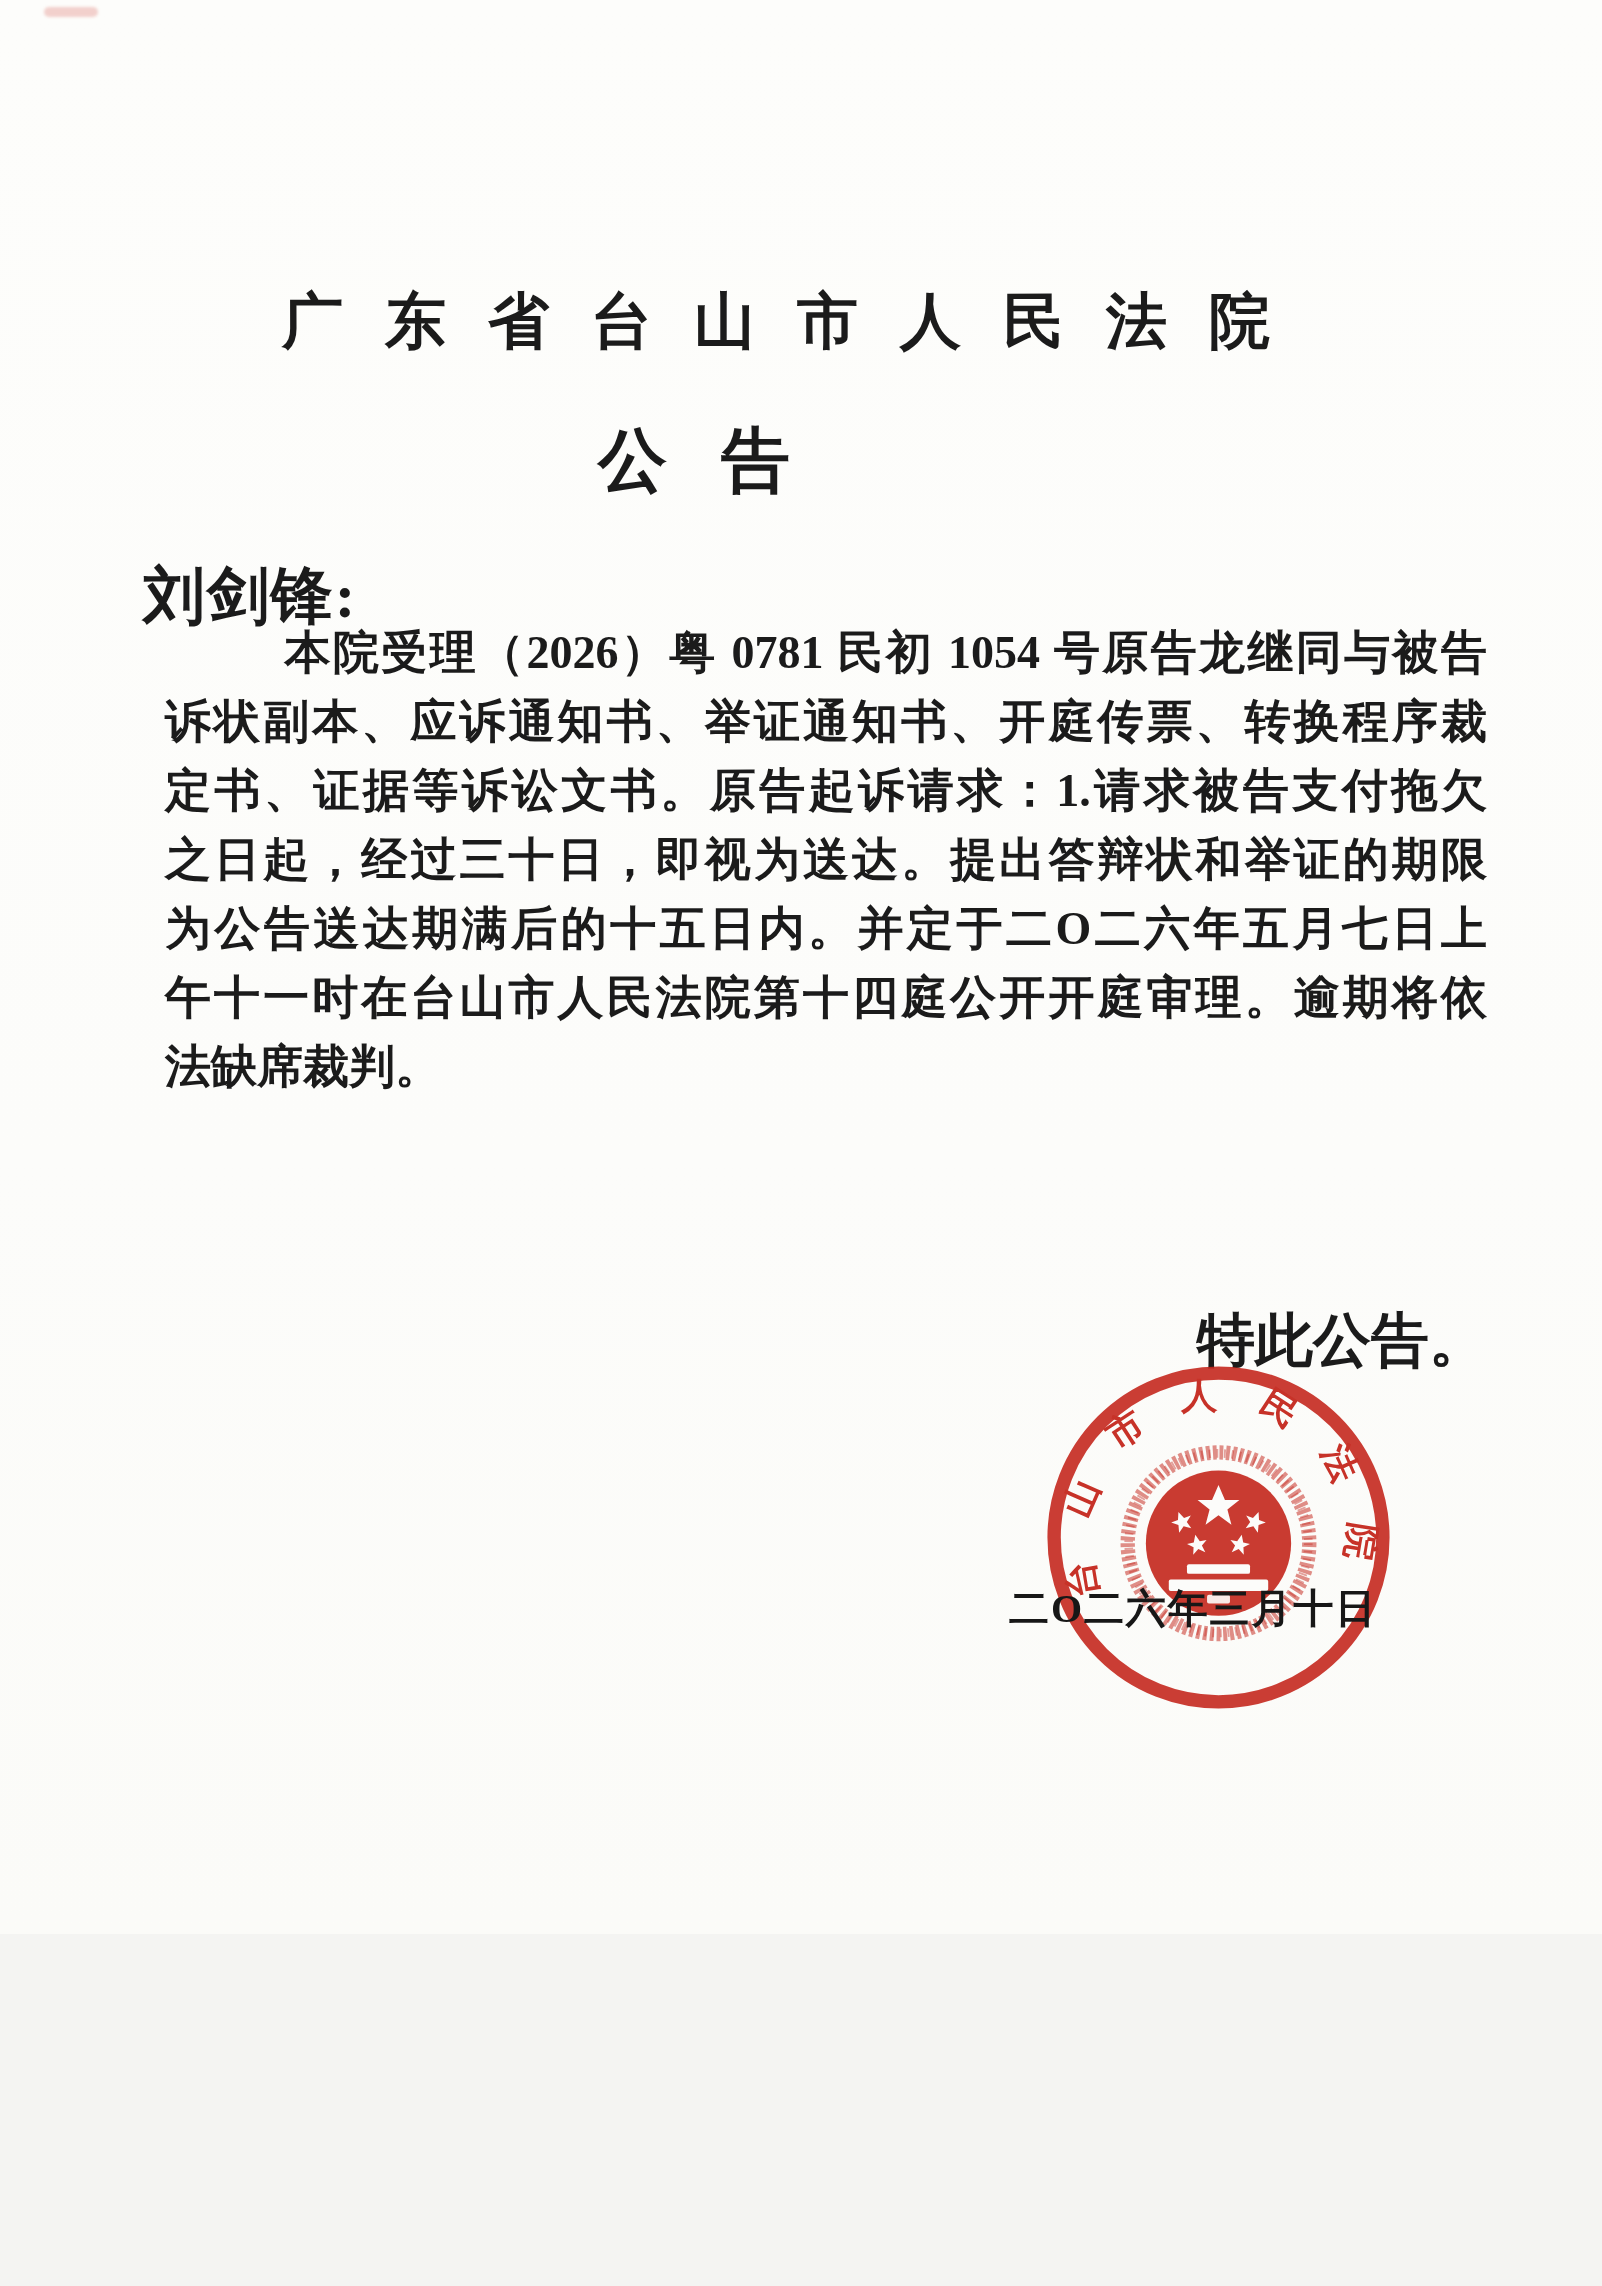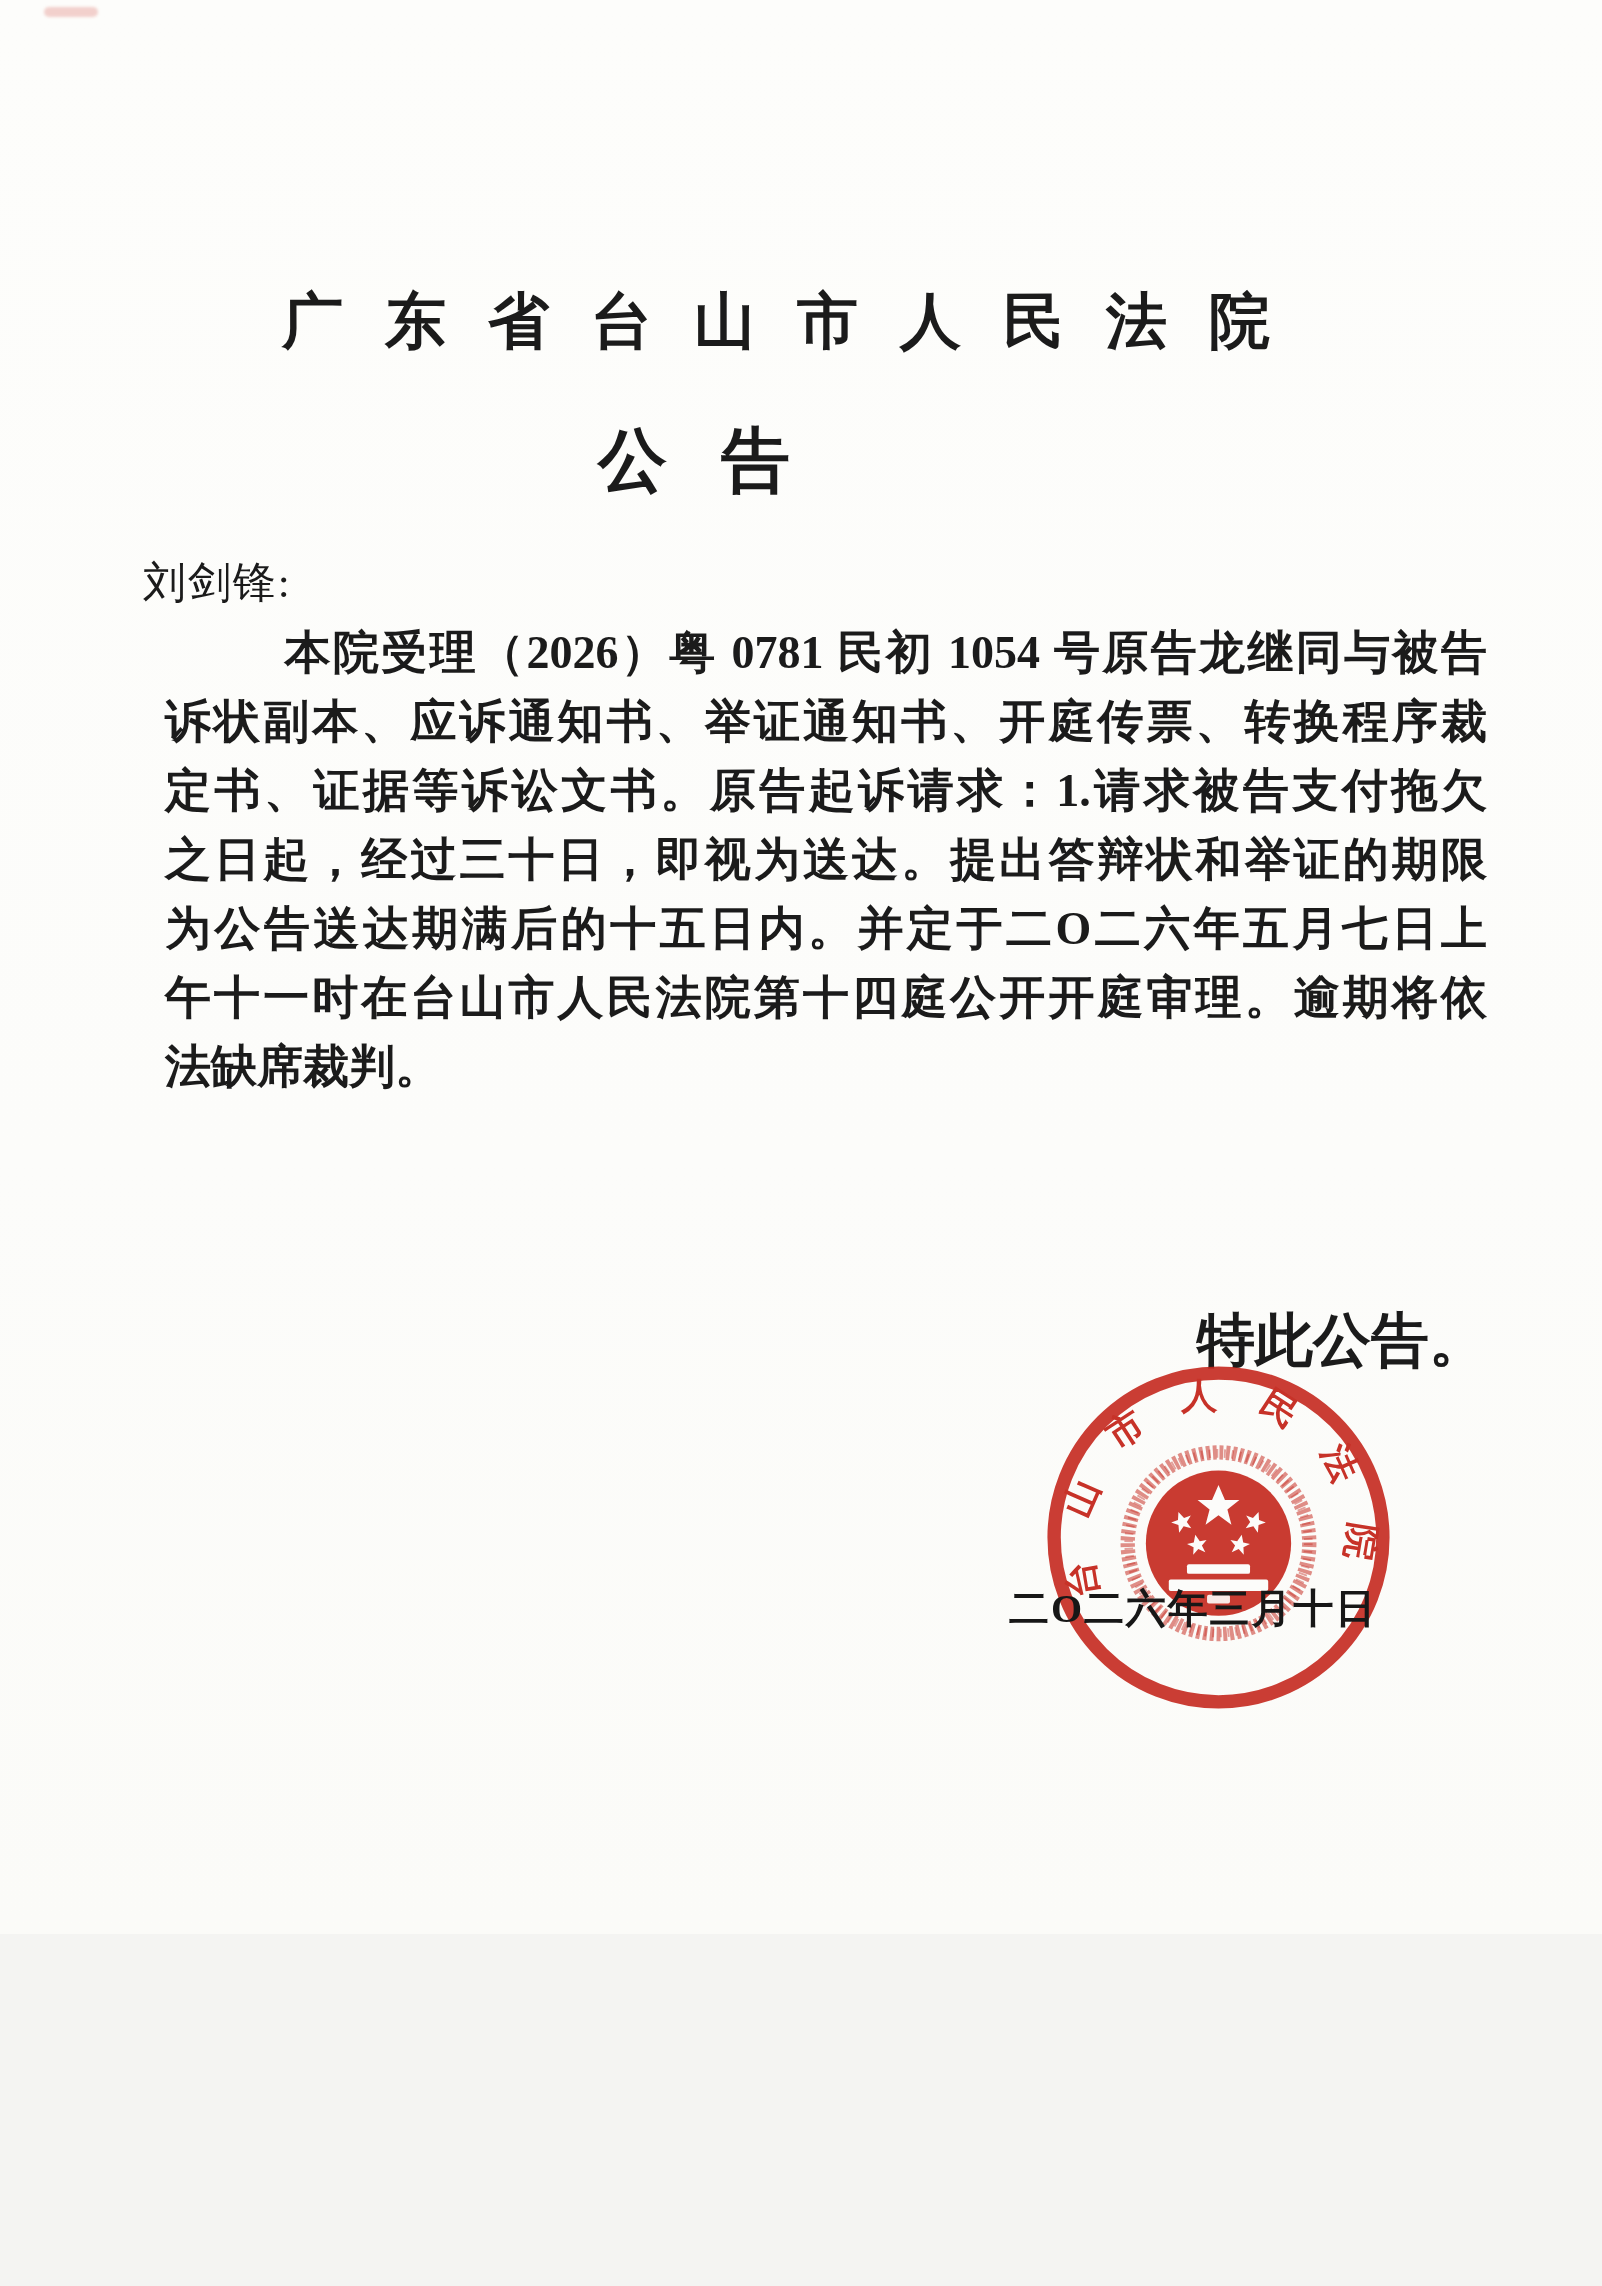--- a/index.html
+++ b/index.html
@@ -26,21 +26,21 @@
     white-space:nowrap;
   }
   .doc-title{
     position:absolute;left:0;top:415px;width:100%;
     text-align:center;transform:translateX(-134px);
     font-size:69px;font-weight:700;letter-spacing:54px;padding-left:54px;
     white-space:nowrap;
   }
   .addressee{
     position:absolute;left:143px;top:554px;
-    font-size:43px;font-weight:400;letter-spacing:1.9px;
+    font-size:62px;font-weight:700;letter-spacing:1.9px;
   }
   .body-block{
     position:absolute;left:137px;top:618px;width:1350px;
     font-size:46px;line-height:69px;font-weight:600;
   }
   .body-line{
     text-align:justify;text-align-last:justify;
     height:69px;overflow:visible;margin-left:28px;
   }
   .body-line.indent-first{text-indent:2.6em;}

